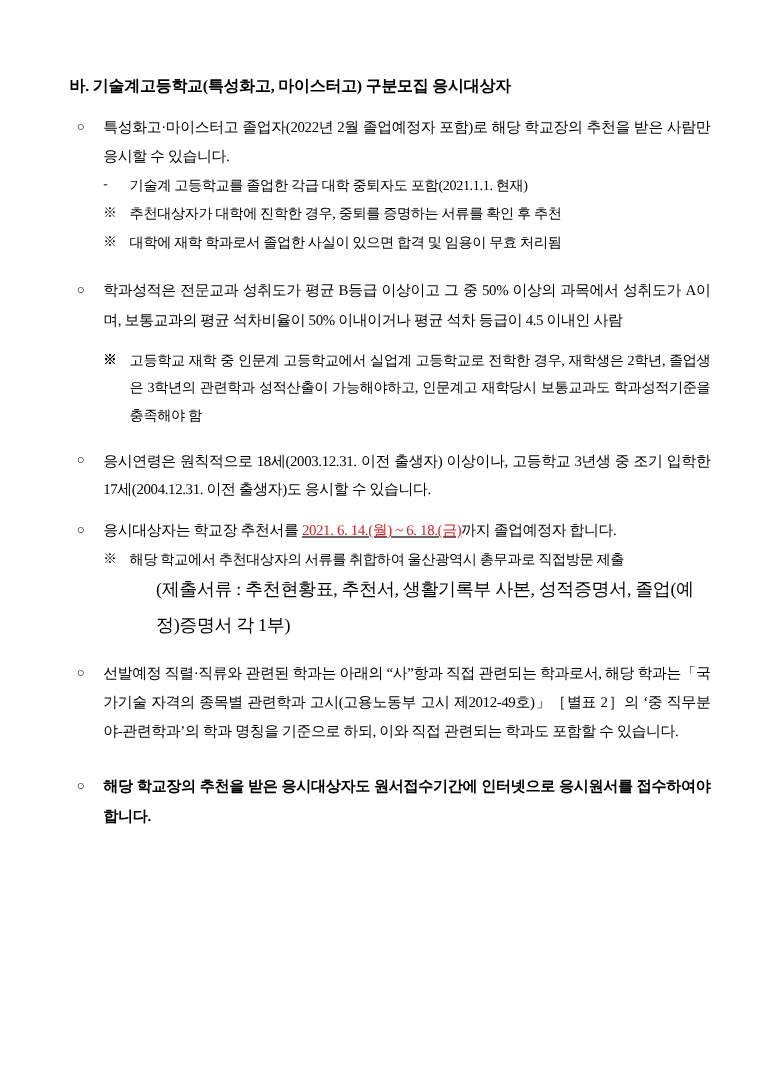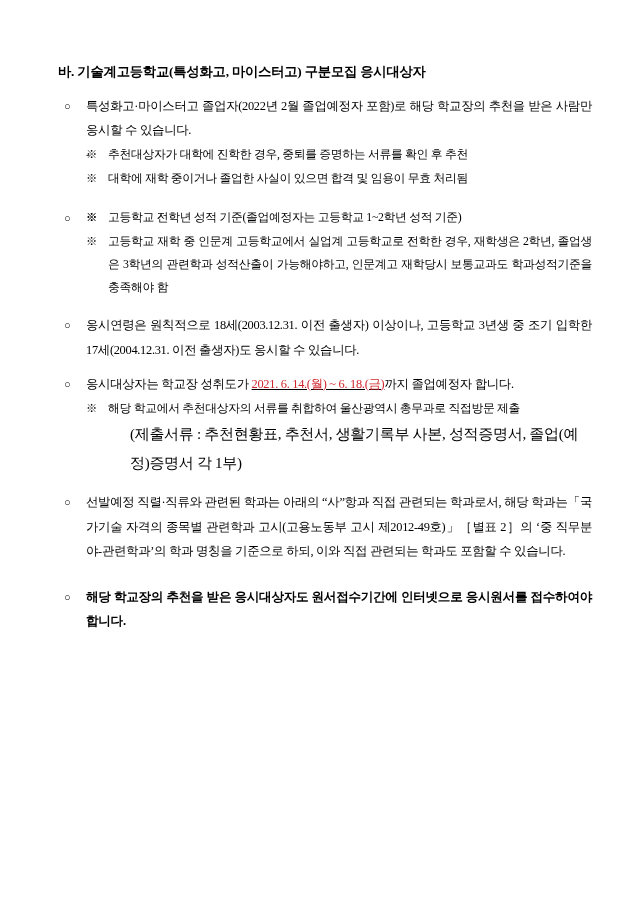--- a/index.html
+++ b/index.html
@@ -94,58 +94,59 @@
 
   <div class="body">
 
     <div class="lvl1">
       <span class="marker">○</span>
       <span class="bold">특성화고·마이스터고 졸업자(2022년 2월 졸업예정자 포함)</span><span>로 해당 학교장의 추천을 받은 사람만 응시할 수 있습니다.</span>
     </div>
 
     <div class="lvl2">
       <span class="marker">-</span>
+      <span>기술계 고등학교를 졸업한 각급 대학 중퇴자도 포함(2021.1.1. 현재)</span>
     </div>
 
     <div class="lvl2">
       <span class="marker">※</span>
       <span>추천대상자가 대학에 진학한 경우, 중퇴를 증명하는 서류를 확인 후 추천</span>
     </div>
 
     <div class="lvl2">
       <span class="marker">※</span>
-      <span>대학에 재학 중이거나 졸업한 사실이 있으면 합격 및 임용이 무효 처리됨</span>
+      <span>대학에 재학 학과로서 졸업한 사실이 있으면 합격 및 임용이 무효 처리됨</span>
     </div>
 
     <div class="lvl1" style="margin-top:16px;">
       <span class="marker">○</span>
+      <span>학과성적은 전문교과 성취도가 평균 B등급 이상이고 그 중 50% 이상의 과목에서 성취도가 A이며, 보통교과의 평균 석차비율이 50% 이내이거나 평균 석차 등급이 4.5 이내인 사람</span>
     </div>
 
     <div class="lvl2" style="margin-top:10px;">
       <span class="marker">※</span>
     </div>
 
     <div class="lvl2">
       <span class="marker">※</span>
-      <span>고등학교 전학년 성적 기준(졸업예정자는 고등학교 1~2학년 성적 기준)</span>
     </div>
 
     <div class="lvl2">
       <span class="marker">※</span>
       <span>고등학교 재학 중 인문계 고등학교에서 실업계 고등학교로 전학한 경우, 재학생은 2학년, 졸업생은 3학년의 관련학과 성적산출이 가능해야하고, 인문계고 재학당시 보통교과도 학과성적기준을 충족해야 함</span>
     </div>
 
     <div class="lvl1" style="margin-top:14px;">
       <span class="marker">○</span>
       <span>응시연령은 원칙적으로 18세(2003.12.31. 이전 출생자) 이상이나, 고등학교 3년생 중 조기 입학한 17세(2004.12.31. 이전 출생자)도 응시할 수 있습니다.</span>
     </div>
 
     <div class="lvl1" style="margin-top:10px;">
       <span class="marker">○</span>
-      <span>응시대상자는 학교장 성취도가 </span><span class="underline-red">2021. 6. 14.(월) ~ 6. 18.(금)</span><span>까지 졸업예정자 합니다.</span>
+      <span>응시대상자는 학교장 추천서를 </span><span class="underline-red">2021. 6. 14.(월) ~ 6. 18.(금)</span><span>까지 졸업예정자 합니다.</span>
     </div>
 
     <div class="lvl2">
       <span class="marker">※</span>
       <span>해당 학교에서 추천대상자의 서류를 취합하여 울산광역시 총무과로 직접방문 제출</span>
     </div>
 
     <div class="lvl3">
       <span>(제출서류 : 추천현황표, 추천서, 생활기록부 사본, 성적증명서, 졸업(예정)증명서 각 1부)</span>
     </div>

